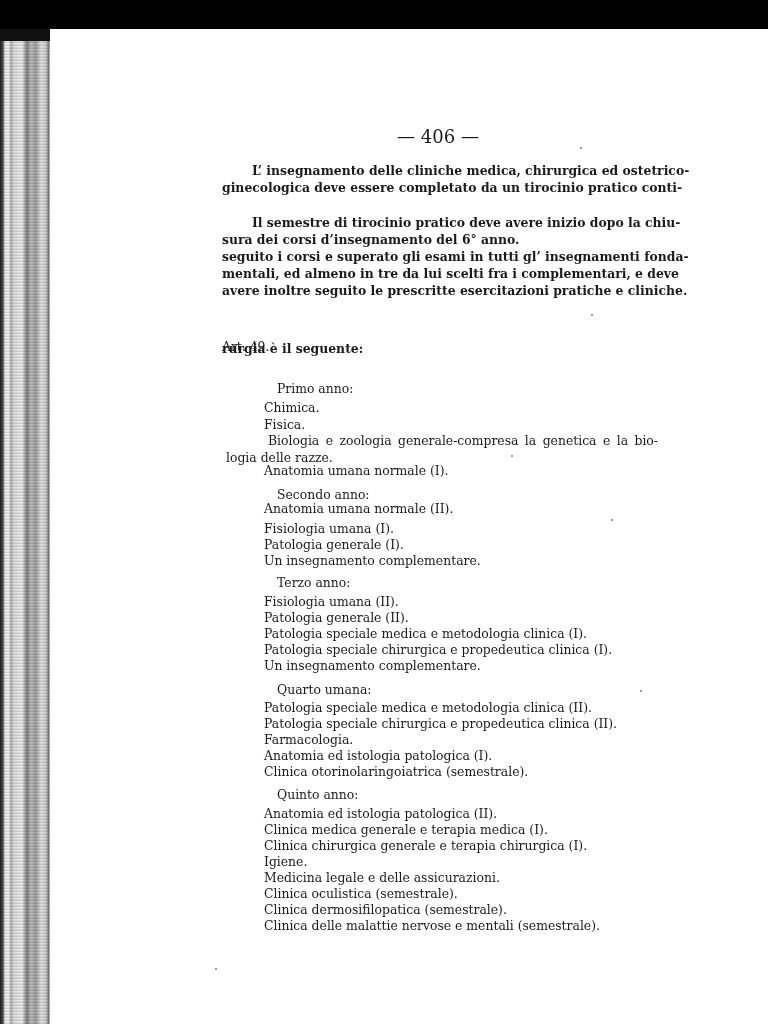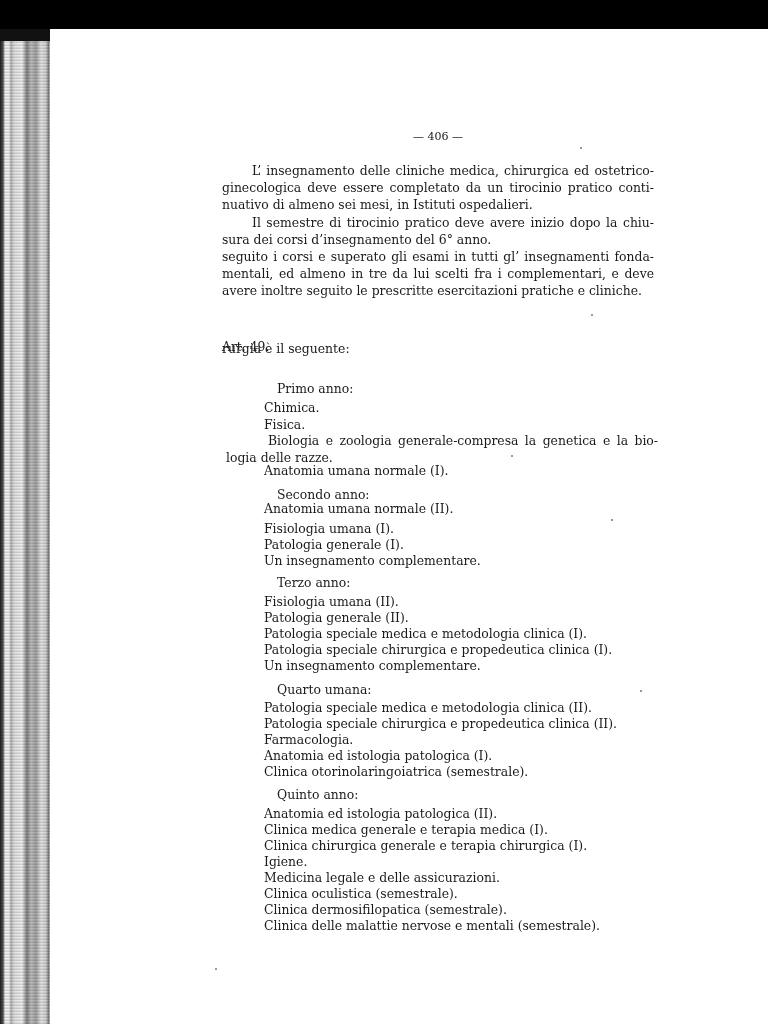--- a/index.html
+++ b/index.html
@@ -14,23 +14,23 @@
     position: absolute; left: 0; top: 29px; width: 50px; height: 995px;
     background:
       repeating-linear-gradient(180deg, rgba(0,0,0,0.0) 0px, rgba(0,0,0,0.25) 1px, rgba(0,0,0,0) 3px),
       linear-gradient(90deg, #222 0px, #555 3px, #fff 5px, #fff 9px, #bbb 11px, #eee 14px, #fff 22px, #888 27px, #ccc 31px, #aaa 36px, #f3f3f3 41px, #ddd 46px, #777 49px, #fff 50px);
   }
   .binding-corner { position:absolute; left:0; top:29px; width:50px; height:12px; background:#111; }
   .page {
     position: absolute; left: 222px; top: 0; width: 432px;
     font-size: 12.4px; line-height: 17.2px;
   }
-  .page-number { position: absolute; left: 0; width: 432px; top: 128px; text-align: center; font-size: 11px; }
+  .page-number { position: absolute; left: 0; width: 432px; top: 128px; text-align: center; font-size: 18px; }
   .para { position: absolute; left: 0; width: 432px; text-align: justify; margin: 0; }
-  .para .l { display: block; text-align: justify; text-align-last: justify; white-space: nowrap; }
+  .para .l { display: block; text-align: justify; text-align-last: justify; white-space: nowrap; font-weight: bold; }
   .para .l.ind { padding-left: 30px; }
   .para .l.last { text-align-last: left; }
   .art { position: absolute; left: 0; width: 432px; top: 338px; text-align: left; }
   .year { position: absolute; left: 55px; }
   .item { position: absolute; left: 42px; white-space: nowrap; }
   .item-wrap { position: absolute; left: 4px; width: 432px; }
   .item-wrap .l { display:block; white-space: nowrap; }
   .item-wrap .l1 { padding-left: 42px; text-align: justify; text-align-last: justify; }
   .speck { position:absolute; width:2px; height:2px; background:#777; border-radius:1px; }
 </style>
@@ -41,21 +41,20 @@
 <div class="binding"></div>
 <div class="binding-corner"></div>
 
 <div class="page">
 
   <div class="page-number">— 406 —</div>
 
   <div class="para" style="top:162px">
     <span class="l ind">L’ insegnamento delle cliniche medica, chirurgica ed ostetrico-</span>
     <span class="l">ginecologica deve essere completato da un tirocinio pratico conti-</span>
-    <span class="l last">nuativo di almeno sei mesi, in Istituti ospedalieri.</span>
   </div>
 
   <div class="para" style="top:214px">
     <span class="l ind">Il semestre di tirocinio pratico deve avere inizio dopo la chiu-</span>
     <span class="l last">sura dei corsi d’insegnamento del 6° anno.</span>
   </div>
 
   <div class="para" style="top:248px">
     <span class="l">seguito i corsi e superato gli esami in tutti gl’ insegnamenti fonda-</span>
     <span class="l">mentali, ed almeno in tre da lui scelti fra i complementari, e deve</span>

